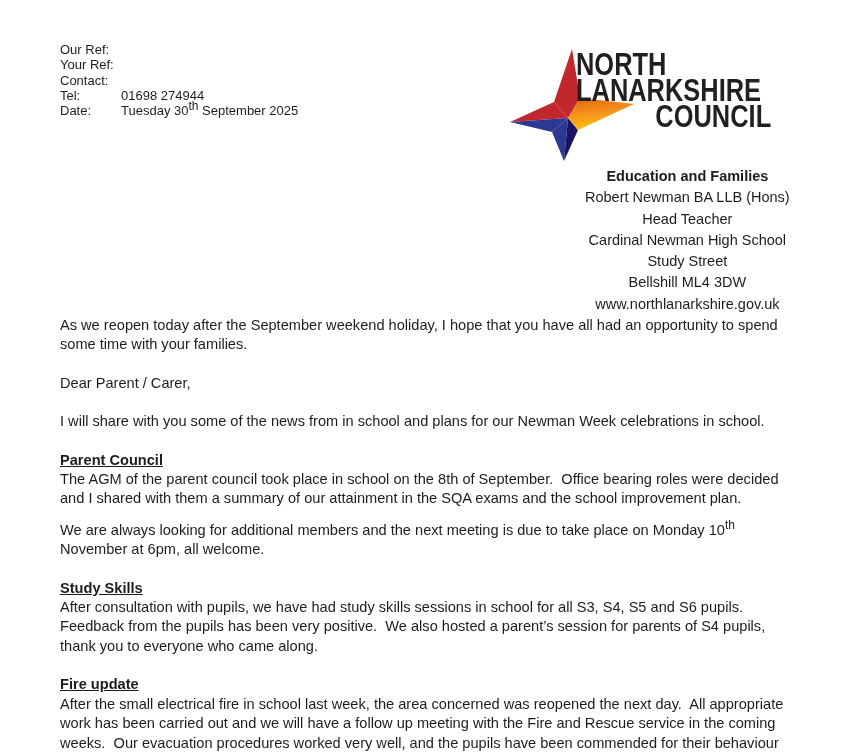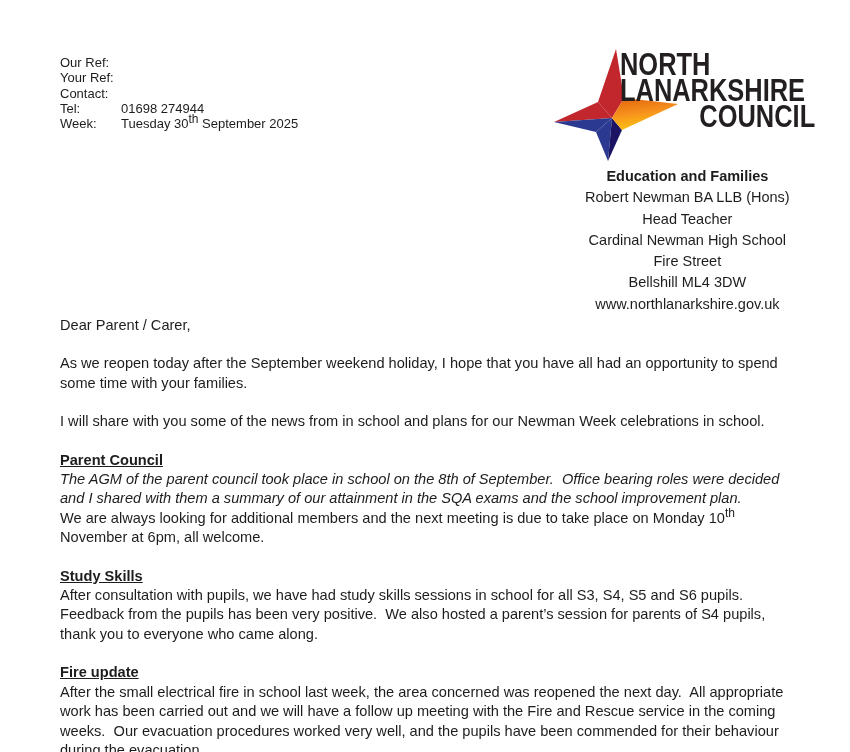--- a/index.html
+++ b/index.html
@@ -6,44 +6,44 @@
   body {
     width: 850px; height: 752px;
     background: #ffffff;
     font-family: "Liberation Sans", sans-serif;
     color: #1d1d1d;
     position: relative;
     overflow: hidden;
   }
 
   
-  .ref-block { position: absolute; left: 60px; top: 55px; font-size: 13px; line-height: 15.3px; }
+  .ref-block { position: absolute; left: 60px; top: 42px; font-size: 13px; line-height: 15.3px; }
   .ref-row { display: flex; }
   .ref-label { width: 61px; flex: 0 0 61px; }
   .ref-value { white-space: pre; }
   a.email-link { color: #0b5bc2; text-decoration: underline; cursor: pointer; }
 
   
-  .logo { position: absolute; left: 552px; top: 45px; width: 264px; height: 120px; }
+  .logo { position: absolute; left: 508px; top: 45px; width: 264px; height: 120px; }
   .logo-star { position: absolute; left: 0; top: 3px; }
   .logo-text { position: absolute; left: 68px; top: 7px; width: 240px; font-weight: 700; }
   .logo-line {
     font-size: 31px; line-height: 26px; white-space: nowrap;
     transform: scaleX(0.82); transform-origin: 0 0; letter-spacing: 0;
   }
   .logo-line.right { width: 238px; text-align: right; }
 
   
   .sender { position: absolute; left: 585px; top: 166px; font-size: 14.5px; line-height: 21.3px; text-align: center; }
   .sender-dept { font-weight: 700; }
 
   
   .letter { position: absolute; left: 60px; top: 316px; width: 737px; font-size: 14.6px; line-height: 19.4px; }
   .letter p { margin: 0 0 19px 0; white-space: pre-wrap; }
-  .letter .tight { margin-bottom: 0; font-style: italic; }
+  .letter .tight { margin-bottom: 12px; }
   .section-heading { font-weight: 700; text-decoration: underline; white-space: pre-wrap; }
   sup { font-size: 12px; vertical-align: super; line-height: 0; }
 </style>
 </head>
 <body>
 
 <div class="ref-block">
   <div class="ref-row">
     <span class="ref-label">Our Ref:</span>
     <span class="ref-value"></span>
@@ -54,21 +54,21 @@
   </div>
   <div class="ref-row">
     <span class="ref-label">Contact:</span>
     <span class="ref-value"></span>
   </div>
   <div class="ref-row">
     <span class="ref-label">Tel:</span>
     <span class="ref-value">01698 274944</span>
   </div>
   <div class="ref-row">
-    <span class="ref-label">Week:</span>
+    <span class="ref-label">Date:</span>
     <span class="ref-value"><span>Tuesday 30</span><sup>th</sup><span> September 2025</span></span>
   </div>
 </div>
 
 <div class="logo">
   <svg class="logo-star" width="128" height="116" viewBox="0 0 128 116" aria-hidden="true">
     <defs>
       <linearGradient id="og" x1="0" y1="0" x2="0.25" y2="1">
         <stop offset="0" stop-color="#E2610D"></stop>
         <stop offset="0.55" stop-color="#F7941D"></stop>
@@ -93,28 +93,28 @@
     <div class="logo-line">LANARKSHIRE</div>
     <div class="logo-line right">COUNCIL</div>
   </div>
 </div>
 
 <div class="sender">
   <div class="sender-dept">Education and Families</div>
   <div>Robert Newman BA LLB (Hons)</div>
   <div>Head Teacher</div>
   <div>Cardinal Newman High School</div>
-  <div>Fire Street</div>
+  <div>Study Street</div>
   <div>Bellshill ML4 3DW</div>
   <div>www.northlanarkshire.gov.uk</div>
 </div>
 
 <div class="letter">
+  <p>As we reopen today after the September weekend holiday, I hope that you have all had an opportunity to spend some time with your families.</p>
   <p>Dear Parent / Carer,</p>
-  <p>As we reopen today after the September weekend holiday, I hope that you have all had an opportunity to spend some time with your families.</p>
   <p>I will share with you some of the news from in school and plans for our Newman Week celebrations in school.</p>
 
   <div>
     <div class="section-heading">Parent Council</div>
     <p class="tight">The AGM of the parent council took place in school on the 8th of September.  Office bearing roles were decided and I shared with them a summary of our attainment in the SQA exams and the school improvement plan.</p>
     <p><span>We are always looking for additional members and the next meeting is due to take place on Monday 10</span><sup>th</sup><span> November at 6pm, all welcome.</span></p>
   </div>
 
   <div>
     <div class="section-heading">Study Skills</div>

